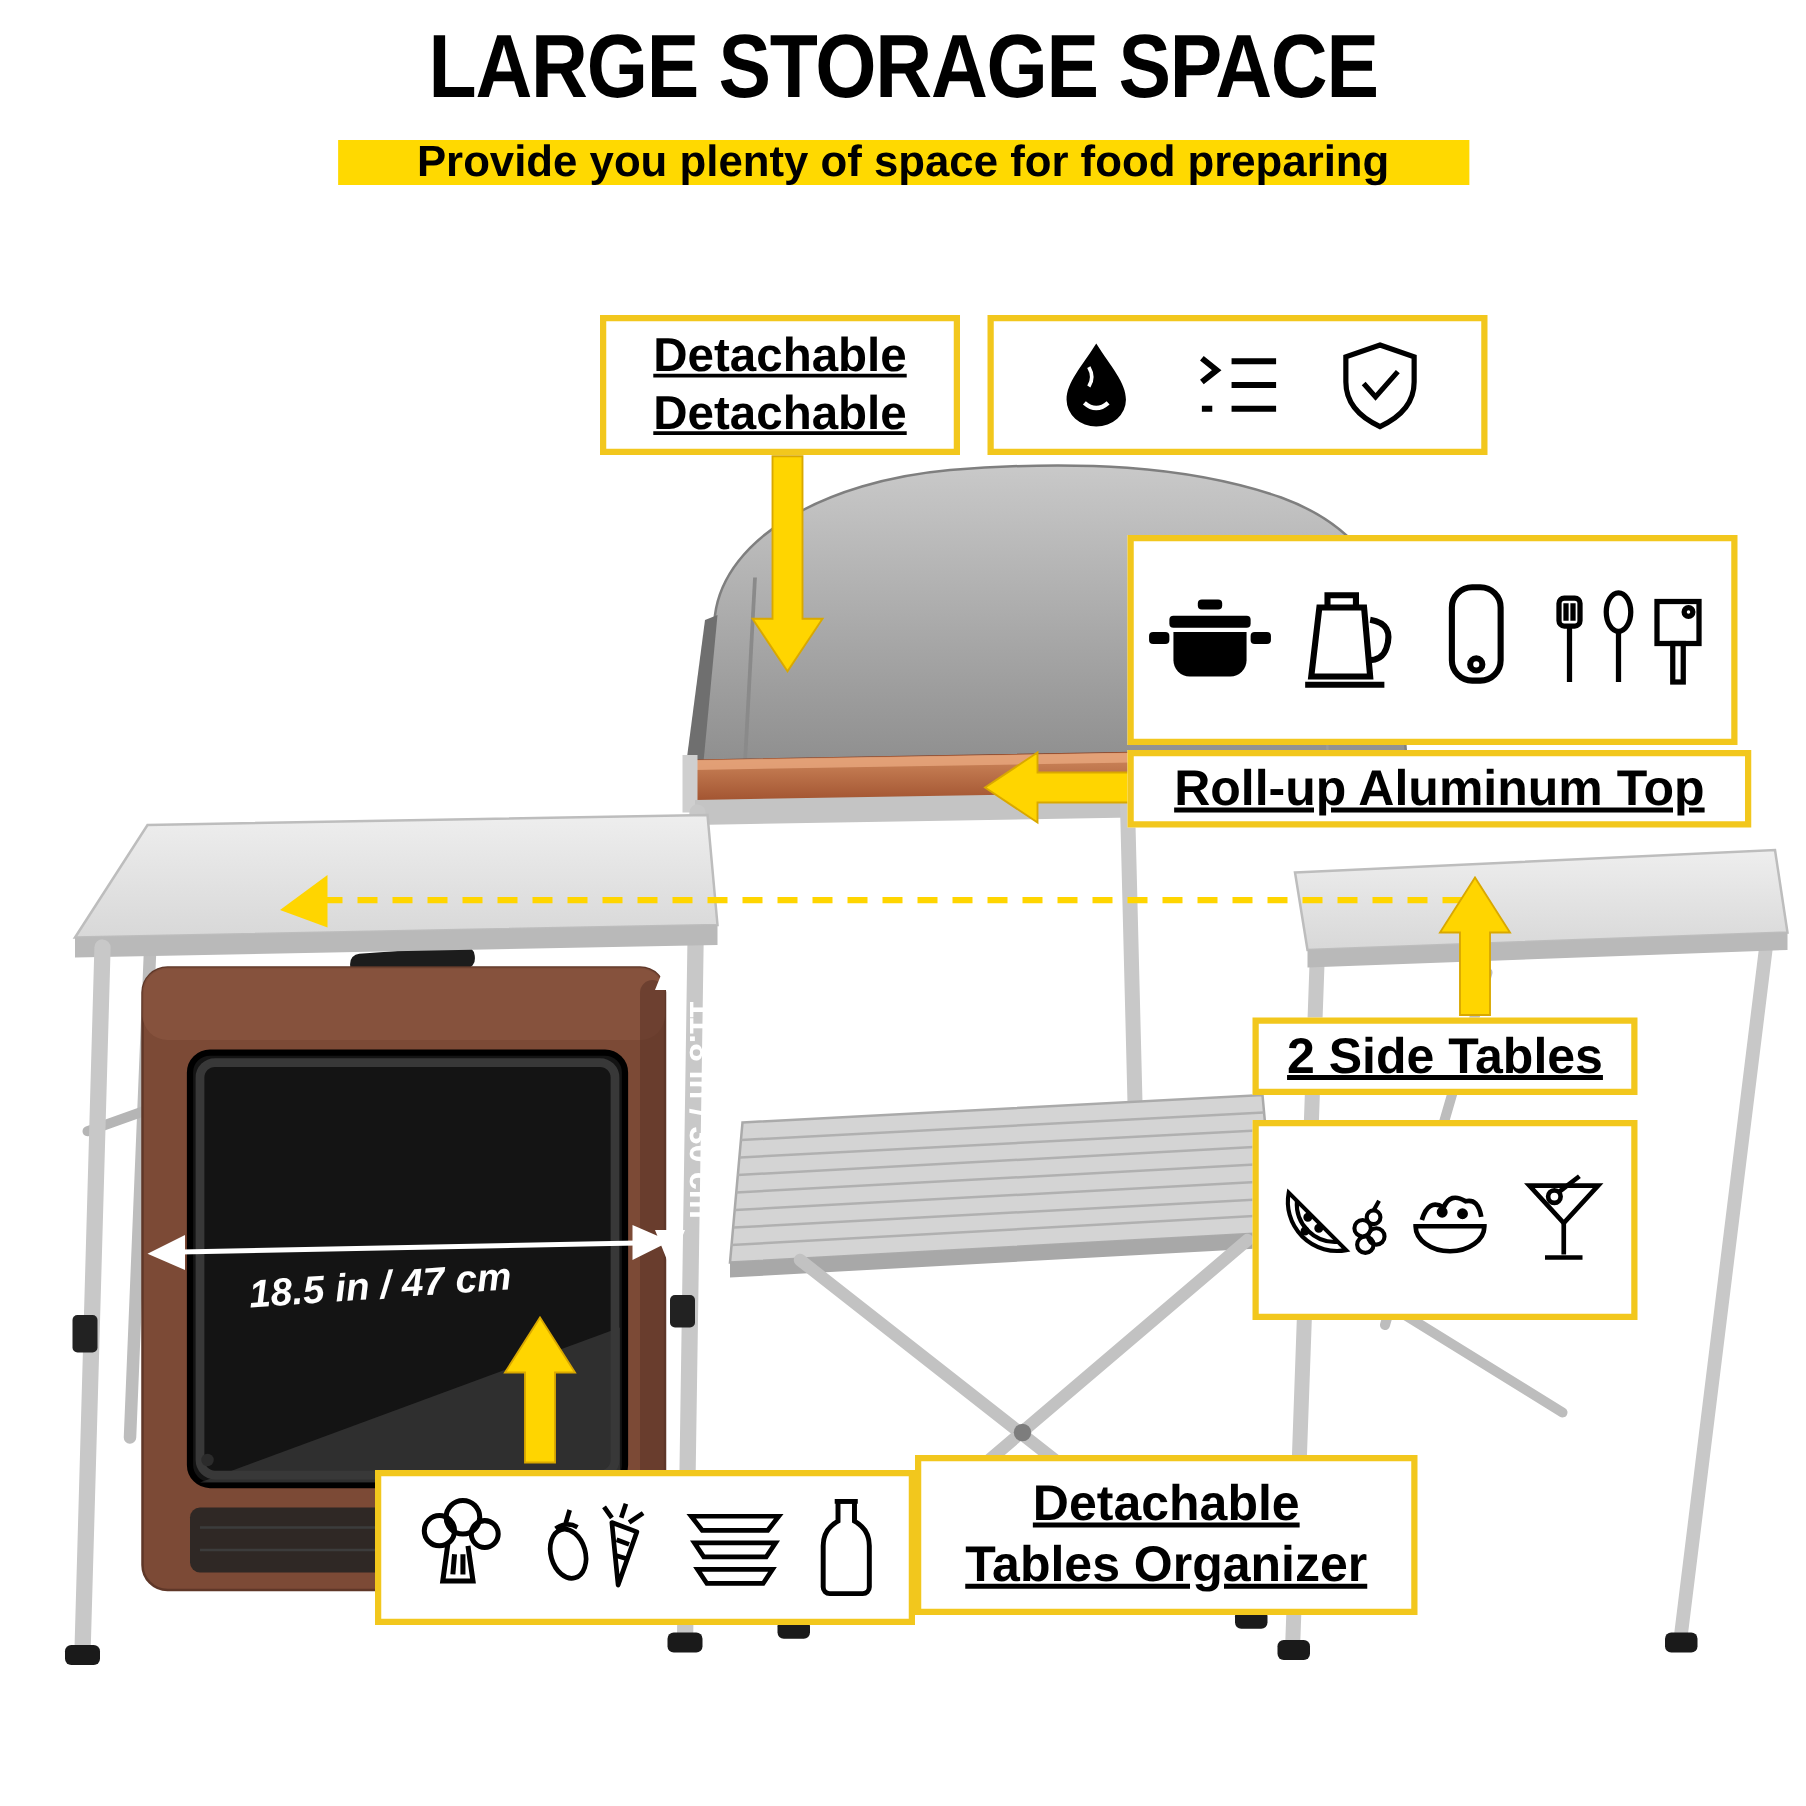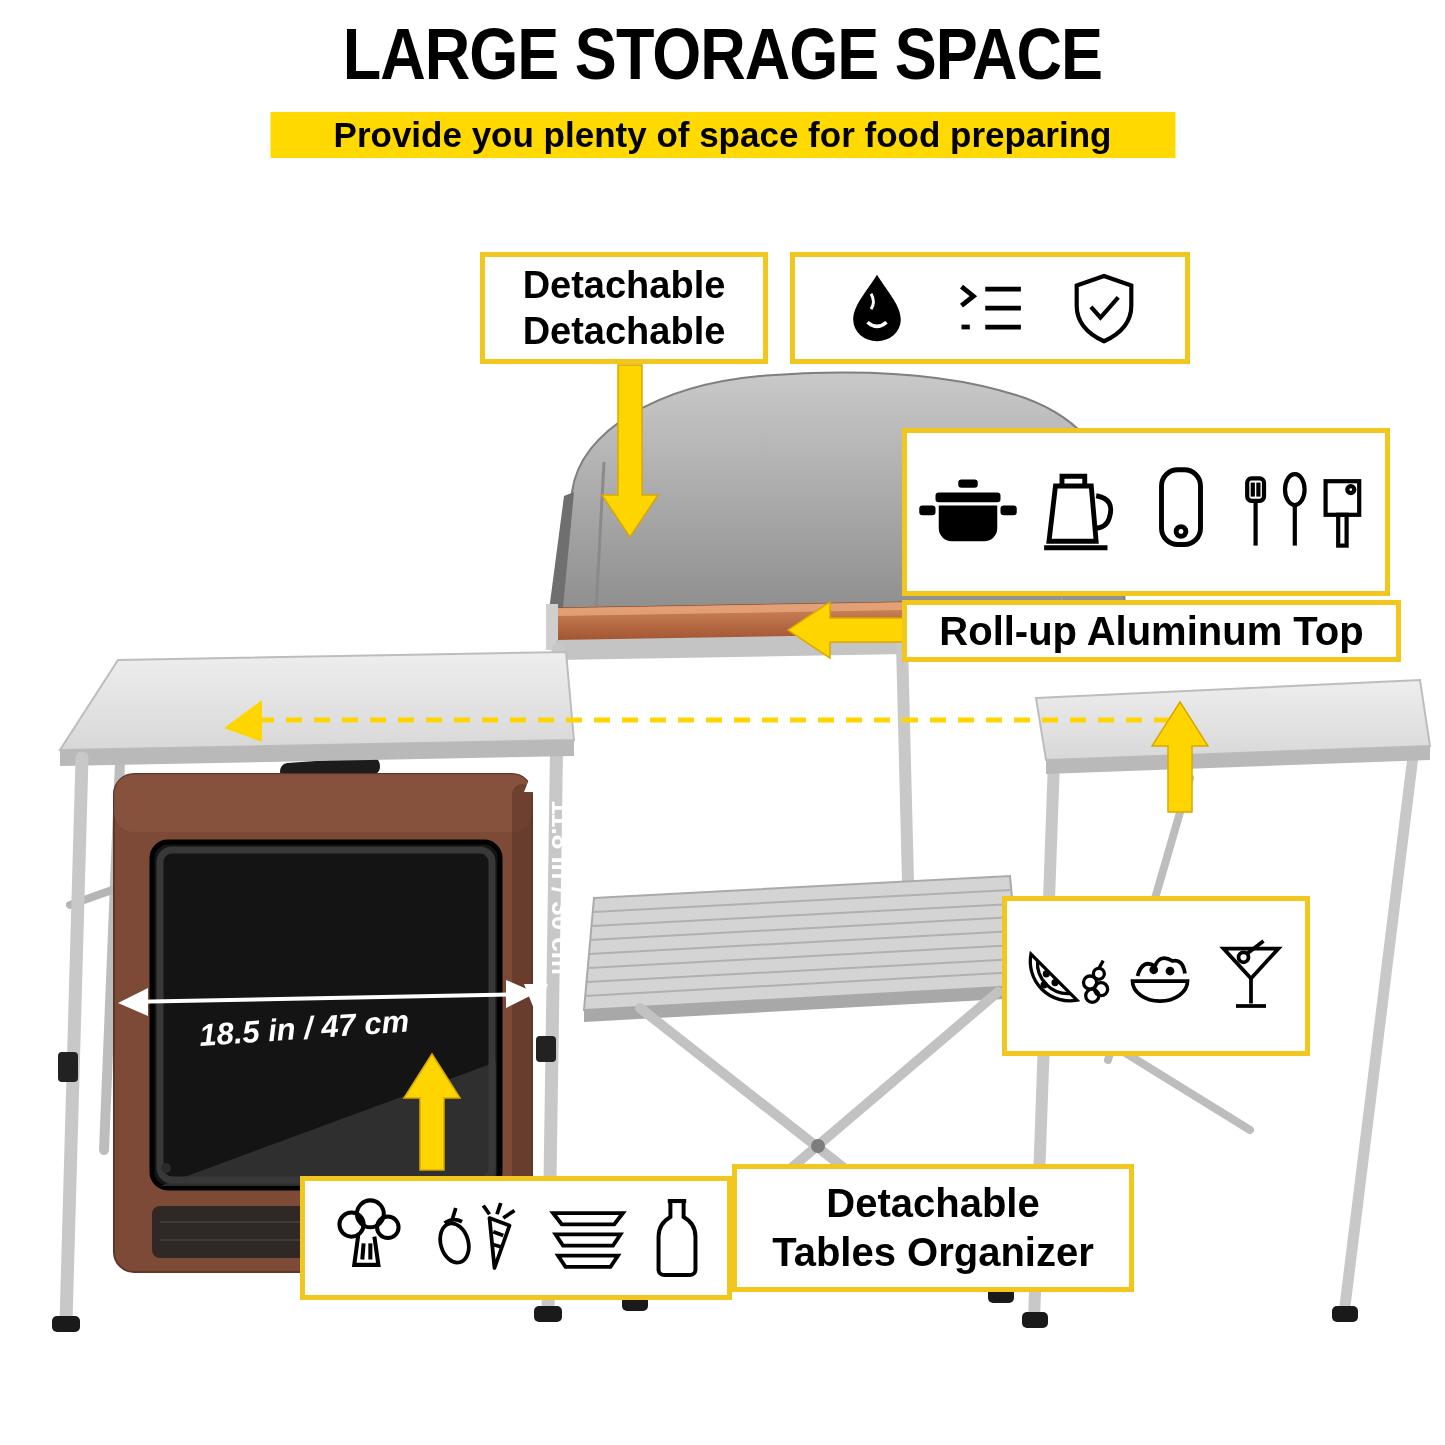--- a/index.html
+++ b/index.html
@@ -1,20 +1,20 @@
 <!DOCTYPE html>
 <html><head>
 <meta charset="utf-8">
 <style>
   html,body{margin:0;padding:0;background:#fff;}
   #canvas{position:relative;width:1445px;height:1445px;background:#fff;font-family:"Liberation Sans",sans-serif;overflow:hidden;}
   #product-layer{position:absolute;left:0;top:0;width:1445px;height:1445px;z-index:1;}
   .page-title{position:absolute;top:18px;left:0;width:100%;text-align:center;font-size:63px;font-weight:900;letter-spacing:-1px;transform:scaleY(1.14);color:#000;margin:0;z-index:2;}
-  .banner{position:absolute;top:112px;left:50%;transform:translateX(-50%);width:905px;height:46px;background:#ffd900;display:flex;align-items:center;justify-content:center;font-size:35px;font-weight:bold;color:#000;z-index:2;}
-  .callout{position:absolute;background:#fff;border:5px solid #f2c71d;display:flex;flex-direction:column;align-items:center;justify-content:center;font-weight:bold;color:#000;text-align:center;box-sizing:border-box;line-height:1.22;z-index:2;}
+  .banner{position:absolute;top:112px;left:50%;transform:translateX(-50%);width:905px;height:36px;background:#ffd900;display:flex;align-items:center;justify-content:center;font-size:35px;font-weight:bold;color:#000;z-index:2;}
+  .callout{position:absolute;background:#fff;border:5px solid #f2c71d;display:flex;flex-direction:column;align-items:center;justify-content:center;font-weight:bold;color:#000;text-align:center;box-sizing:border-box;line-height:1.22;z-index:2;text-decoration:underline;}
   .icon-box{position:absolute;background:#fff;border:5px solid #f2c71d;display:flex;align-items:center;justify-content:space-evenly;box-sizing:border-box;z-index:2;padding:6px;}
   .icon-box svg{display:block;}
 </style>
 </head>
 <body>
 
 <div id="canvas">
 
   <svg id="product-layer" viewBox="0 0 1445 1445" aria-hidden="true">
     <defs>
@@ -196,20 +196,23 @@
       <rect x="64" y="10" width="24" height="24"></rect>
       <circle cx="82" cy="16" r="2.5"></circle>
       <rect x="73" y="34" width="6" height="22"></rect>
     </svg>
   </div>
 
   <div class="callout" style="left:902px;top:600px;width:499px;height:62px;font-size:40px;">
     <span>Roll-up Aluminum Top</span>
   </div>
 
+  <div class="callout" style="left:1002px;top:814px;width:308px;height:62px;font-size:40px;">
+    <span>2 Side Tables</span>
+  </div>
 
   <div class="icon-box" style="left:1002px;top:896px;width:308px;height:160px;">
     <svg width="92" height="80" viewBox="0 0 84 64" fill="none" stroke="#000" stroke-width="3">
       <path d="M10 12 A36 36 0 0 0 52 54 L10 12 Z"></path>
       <path d="M16 18 A28 28 0 0 0 46 48"></path>
       <circle cx="24" cy="30" r="1.8" fill="#000"></circle>
         <circle cx="32" cy="38" r="1.8" fill="#000"></circle>
         <circle cx="22" cy="40" r="1.8" fill="#000"></circle>
       <circle cx="64" cy="38" r="6"></circle>
         <circle cx="74" cy="44" r="6"></circle>

